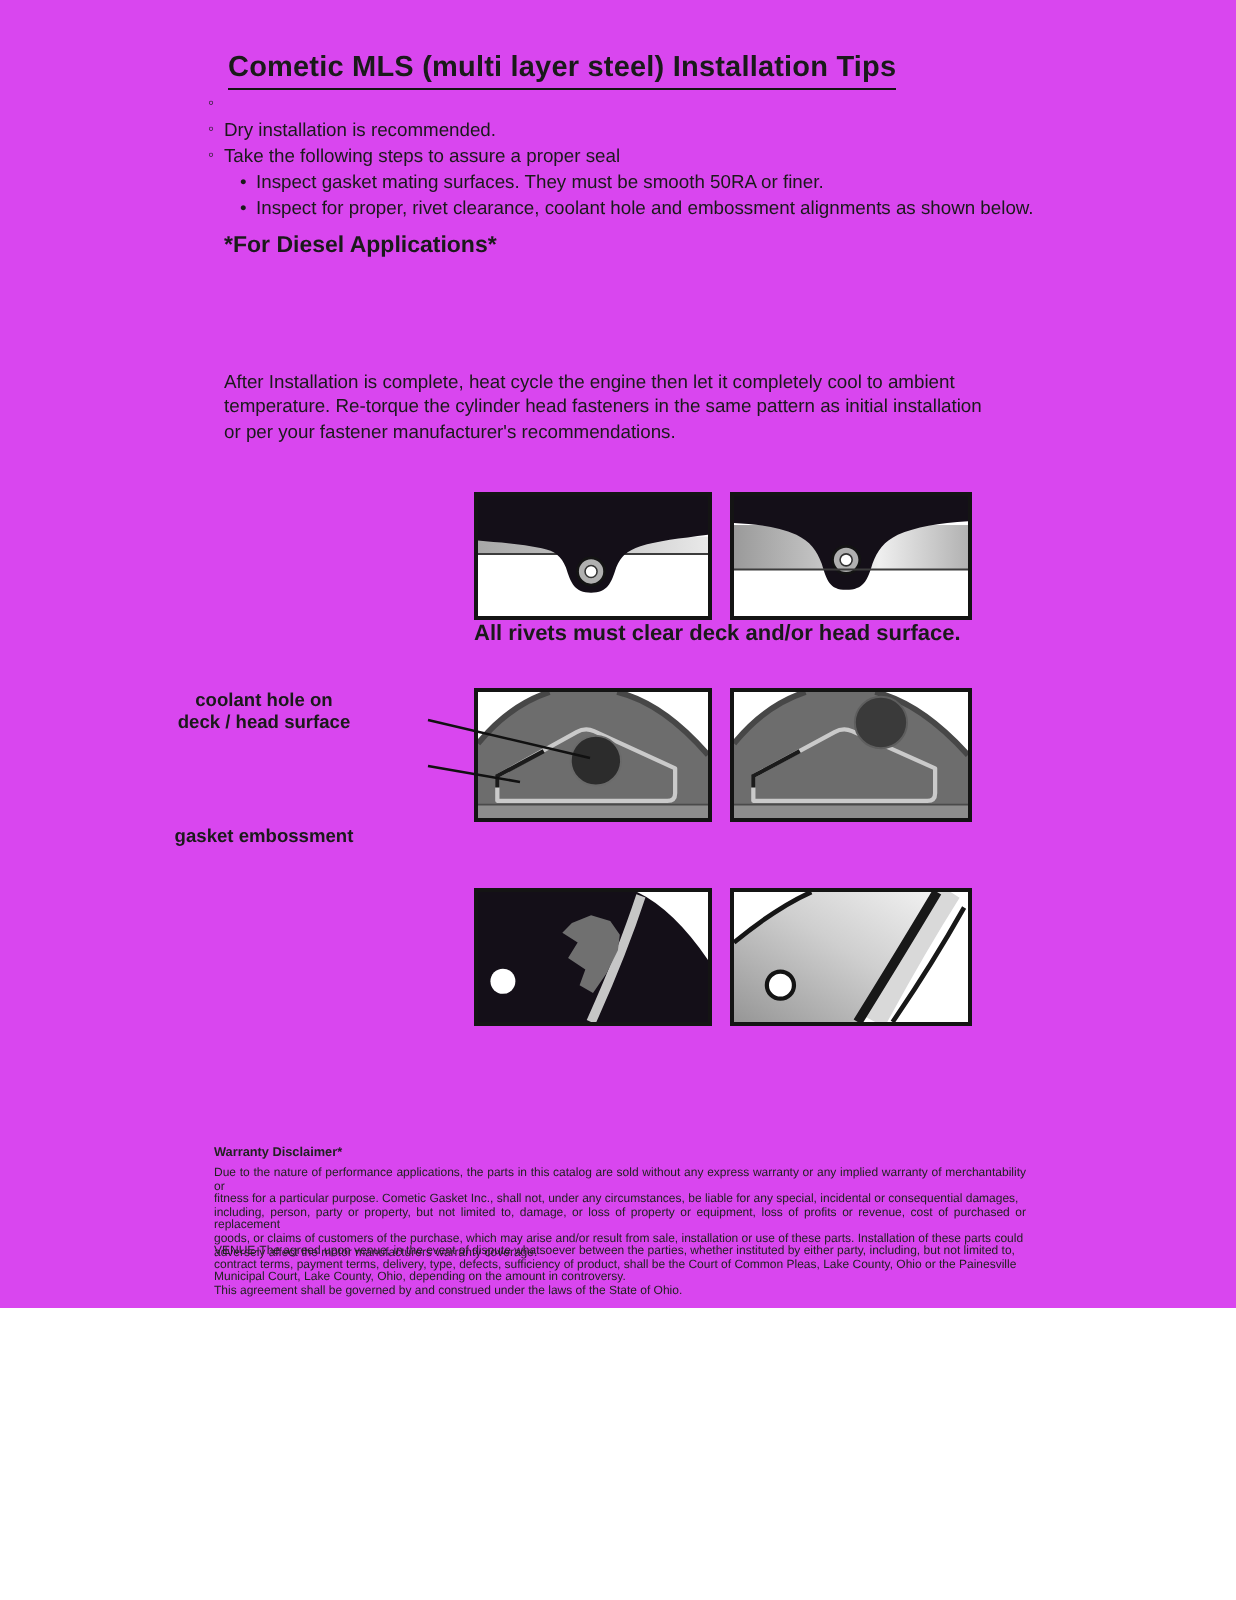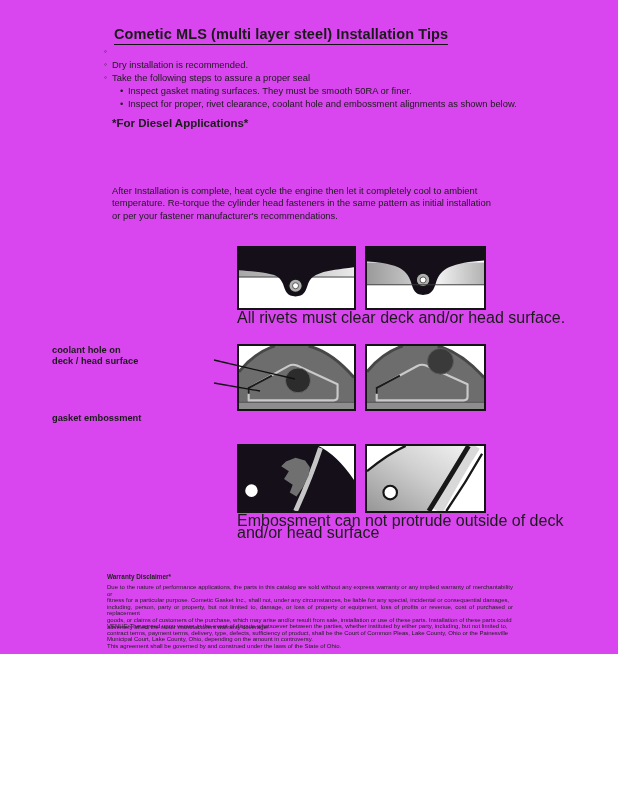--- a/index.html
+++ b/index.html
@@ -16,22 +16,22 @@
   .bullets{left:104px;top:45px;font-size:9.4px;line-height:13px;}
   .brow{display:flex;}
   .bmark{width:8px;text-align:left;font-size:8.5px;}
   .srow{display:flex;padding-left:16px;}
   .smark{width:8px;font-size:9.4px;}
   .h2{left:112px;top:117px;font-size:11.5px;font-weight:bold;}
   .para{left:112px;font-size:9.4px;line-height:12.3px;white-space:pre-line;width:440px;}
   .dlabel{font-size:13.5px;letter-spacing:0.4px;text-align:center;color:#1b1b1b;margin-top:34px;}
   .panel{background:#fff;border:2px solid #141414;box-sizing:border-box;}
   .panel svg{display:block;width:100%;height:100%;}
-  .caption{font-size:16px;font-weight:normal;white-space:pre-line;line-height:11.5px;}
-  .sidelabel{font-size:9.3px;font-weight:bold;text-align:left;white-space:pre-line;line-height:10.8px;width:160px;}
+  .caption{font-size:11px;font-weight:bold;white-space:pre-line;line-height:11.5px;}
+  .sidelabel{font-size:9.3px;font-weight:bold;text-align:center;white-space:pre-line;line-height:10.8px;width:160px;}
   .fine{left:107px;width:406px;font-size:6px;line-height:6.6px;white-space:pre-line;text-align:justify;color:#222;}
   .fineh{left:107px;font-size:6.4px;font-weight:bold;color:#222;}
   .pagecode{left:354px;top:758px;font-size:14.5px;letter-spacing:1.4px;color:#1b1b1b;}
 </style>
 </head>
 <body>
 
 <div id="page">
 
   <div class="abs title">Cometic MLS (multi layer steel) Installation Tips</div>
@@ -174,22 +174,20 @@
       <path d="M0,26 Q22,8 40,0 L107,0 Q88,30 65,67 L0,67 Z" fill="url(#d3wg)"></path>
       <path d="M112,0 Q93,30 73,67" stroke="#d9d9d9" stroke-width="11" fill="none"></path>
       <path d="M105,0 Q87,30 64,67" stroke="#181818" stroke-width="5" fill="none"></path>
       <path d="M121,22 Q108,46 93,67 L121,67 Z" fill="#ffffff"></path>
       <path d="M119,8 Q102,38 82,67" stroke="#181818" stroke-width="2.4" fill="none"></path>
       <path d="M0,26 Q22,8 40,0" stroke="#161616" stroke-width="2.4" fill="none"></path>
       <circle cx="24" cy="48" r="7" fill="#ffffff" stroke="#141414" stroke-width="2.2"></circle>
     </svg>
   </div>
 
-  <div class="abs caption" style="left:237px;top:515px;">Embossment can not protrude outside of deck
-and/or head surface</div>
 
   <div class="abs fineh" style="top:573px;">Warranty Disclaimer*</div>
   <div class="abs fine" style="top:584px;">Due to the nature of performance applications, the parts in this catalog are sold without any express warranty or any implied warranty of merchantability or
 fitness for a particular purpose.  Cometic Gasket Inc., shall not, under any circumstances, be liable for any special, incidental or consequential damages,
 including, person, party or property, but not limited to, damage, or loss of property or equipment, loss of profits or revenue, cost of purchased or replacement
 goods, or claims of customers of the purchase, which may arise and/or result from sale, installation or use of these parts.  Installation of these parts could
 adversely affect the motor manufacturers warranty coverage.</div>
   <div class="abs fine" style="top:623px;">VENUE-The agreed upon venue, in the event of dispute whatsoever between the parties, whether instituted by either party, including, but not limited to,
 contract terms, payment terms, delivery, type, defects, sufficiency of product, shall be the Court of Common Pleas, Lake County, Ohio or the Painesville
 Municipal Court, Lake County, Ohio, depending on the amount in controversy.

